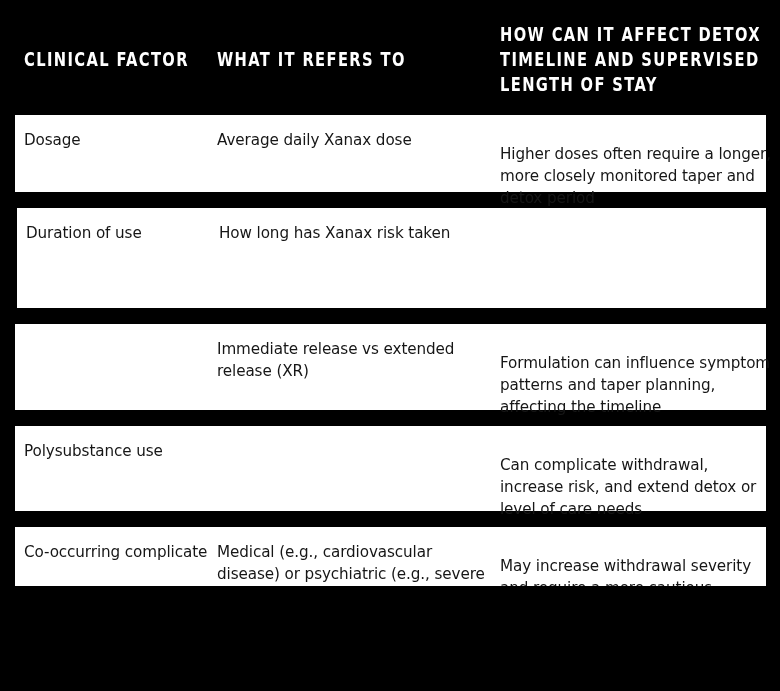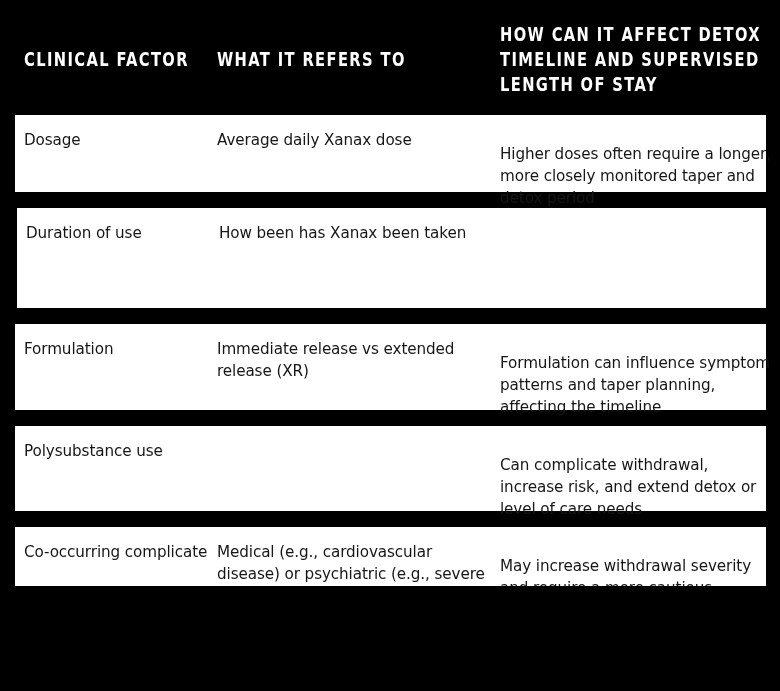--- a/index.html
+++ b/index.html
@@ -111,25 +111,24 @@
   <div class="rows">
 
     <div class="row row-0">
       <div class="cell c1">Dosage</div>
       <div class="cell c2">Average daily Xanax dose</div>
       <div class="cell c3">Higher doses often require a longer, more closely monitored taper and detox period</div>
     </div>
 
     <div class="row row-1">
       <div class="cell c1">Duration of use</div>
-      <div class="cell c2">How been has Xanax been taken</div>
+      <div class="cell c2">How long has Xanax risk taken</div>
     </div>
 
     <div class="row row-2">
-      <div class="cell c1">Formulation</div>
       <div class="cell c2">Immediate release vs extended release (XR)</div>
       <div class="cell c3">Formulation can influence symptom patterns and taper planning, affecting the timeline</div>
     </div>
 
     <div class="row row-3">
       <div class="cell c1">Polysubstance use</div>
       <div class="cell c3">Can complicate withdrawal, increase risk, and extend detox or level of care needs</div>
     </div>
 
     <div class="row row-4">

